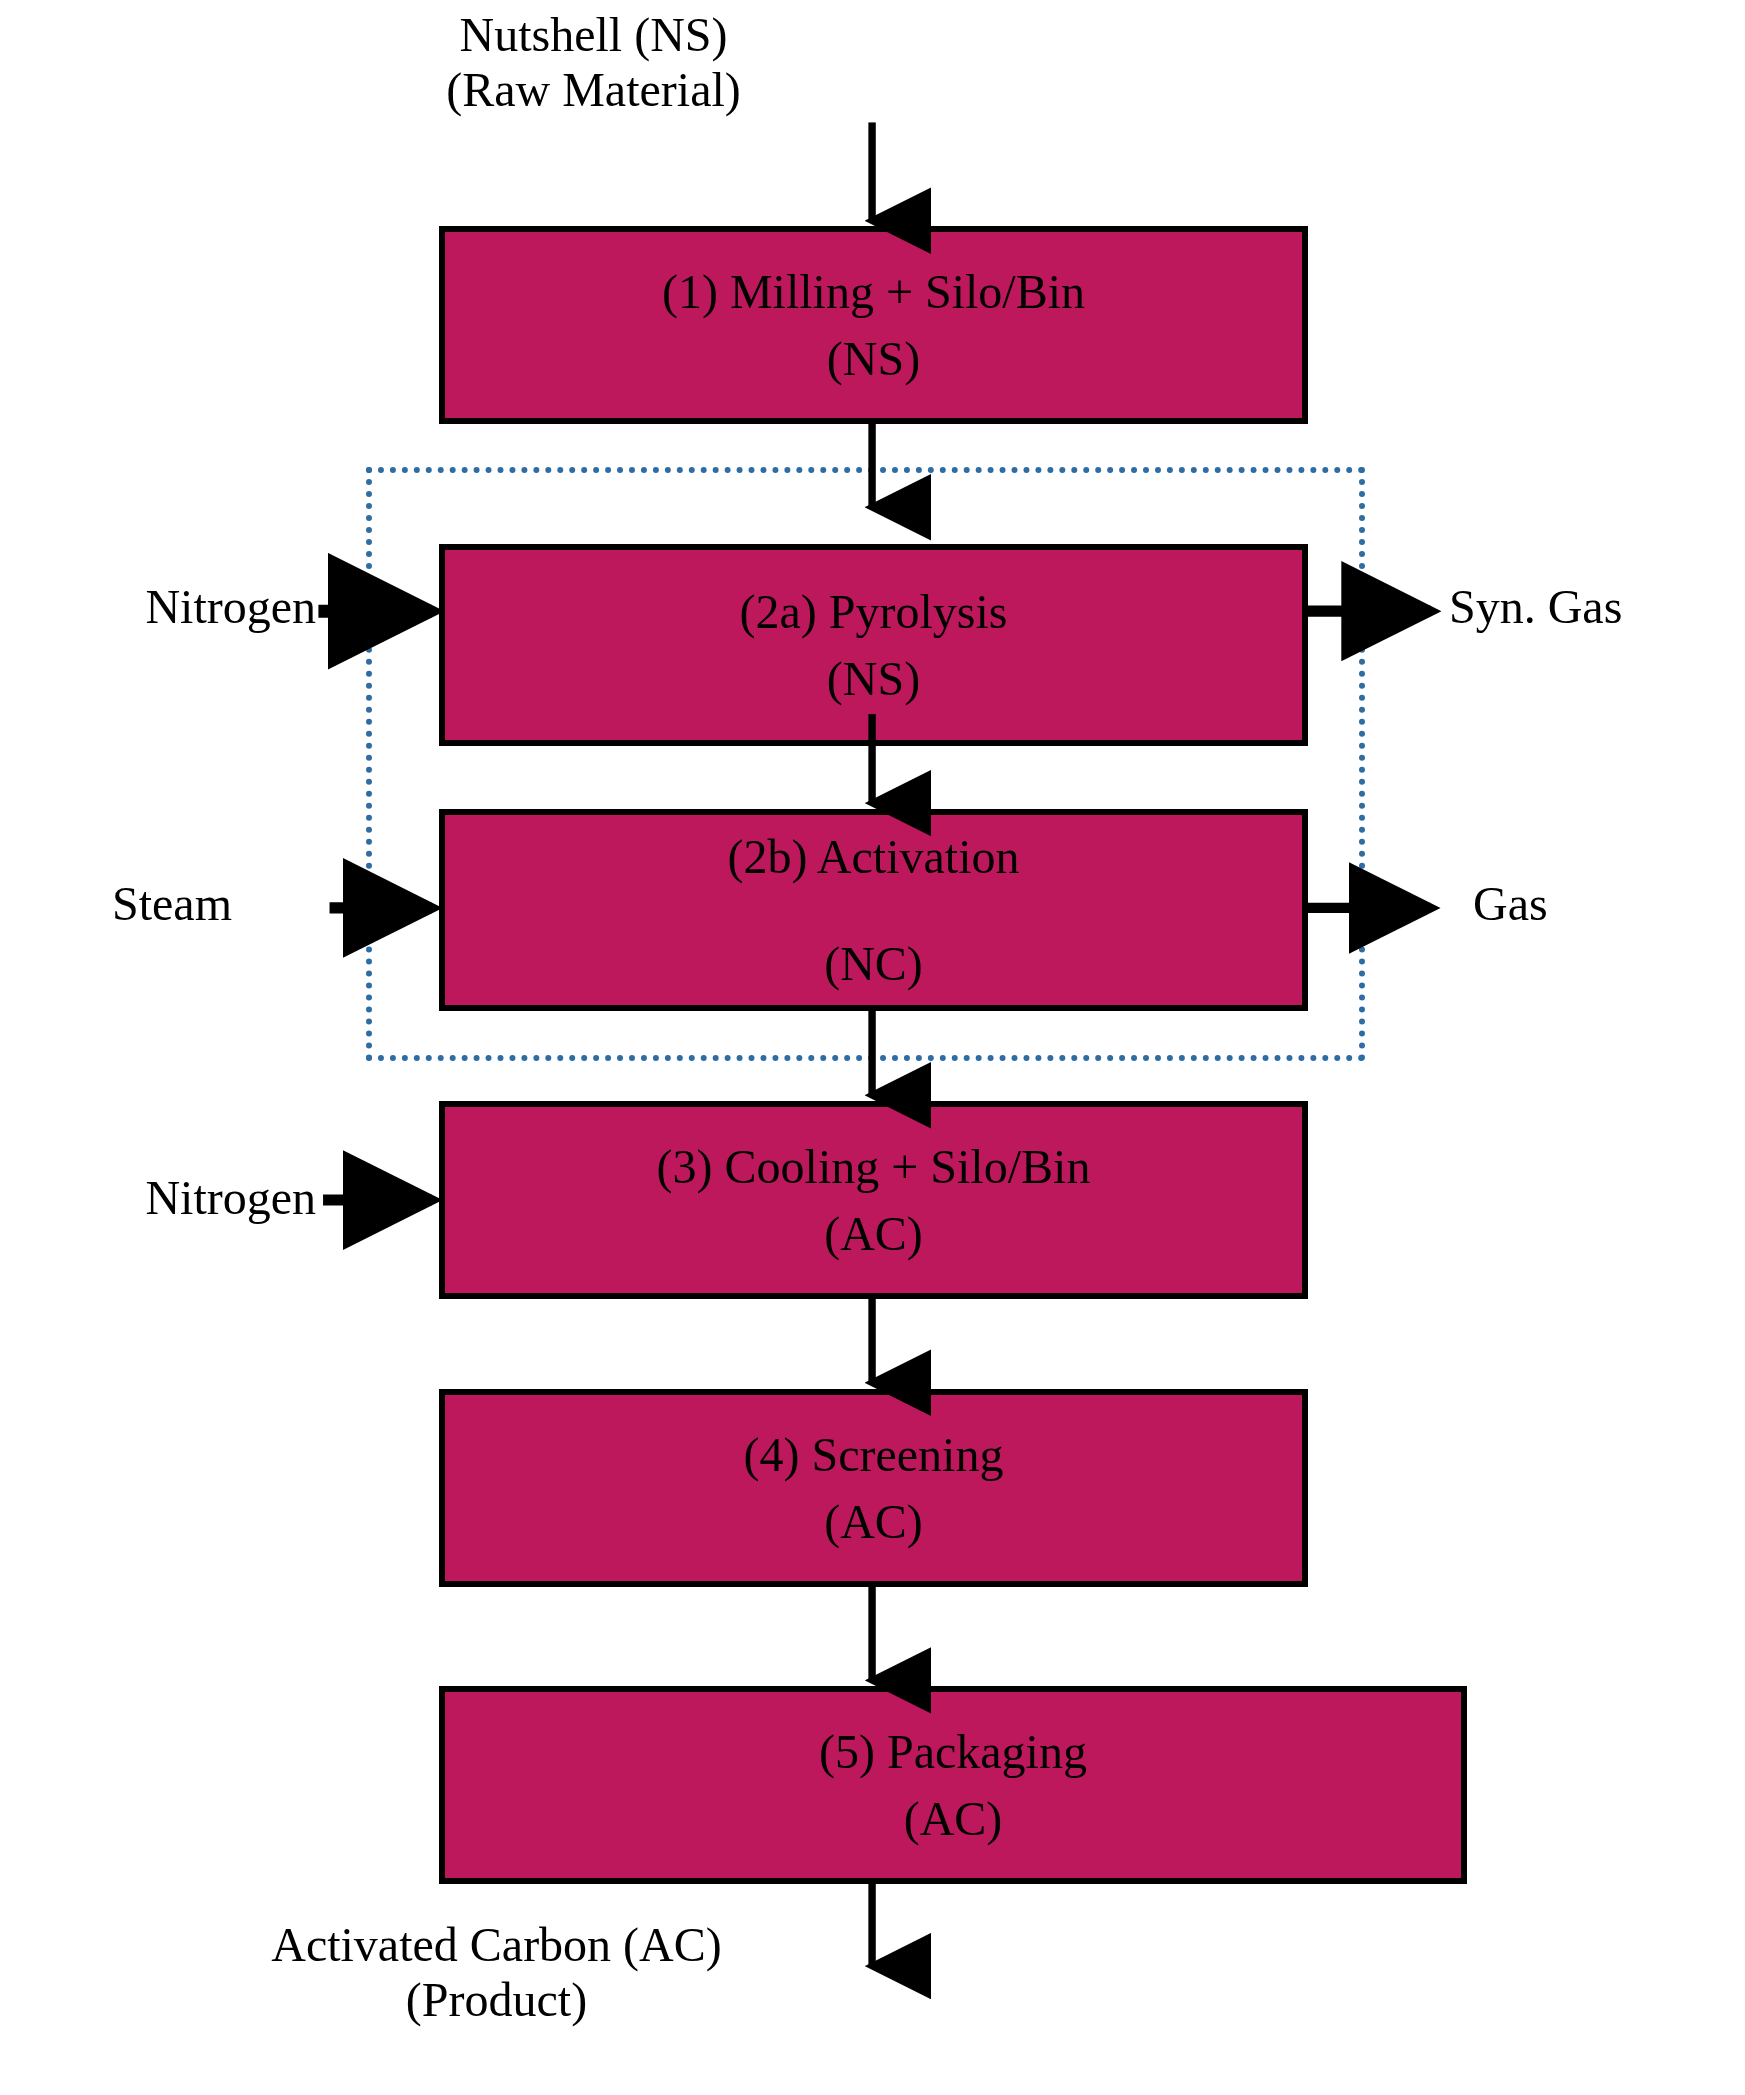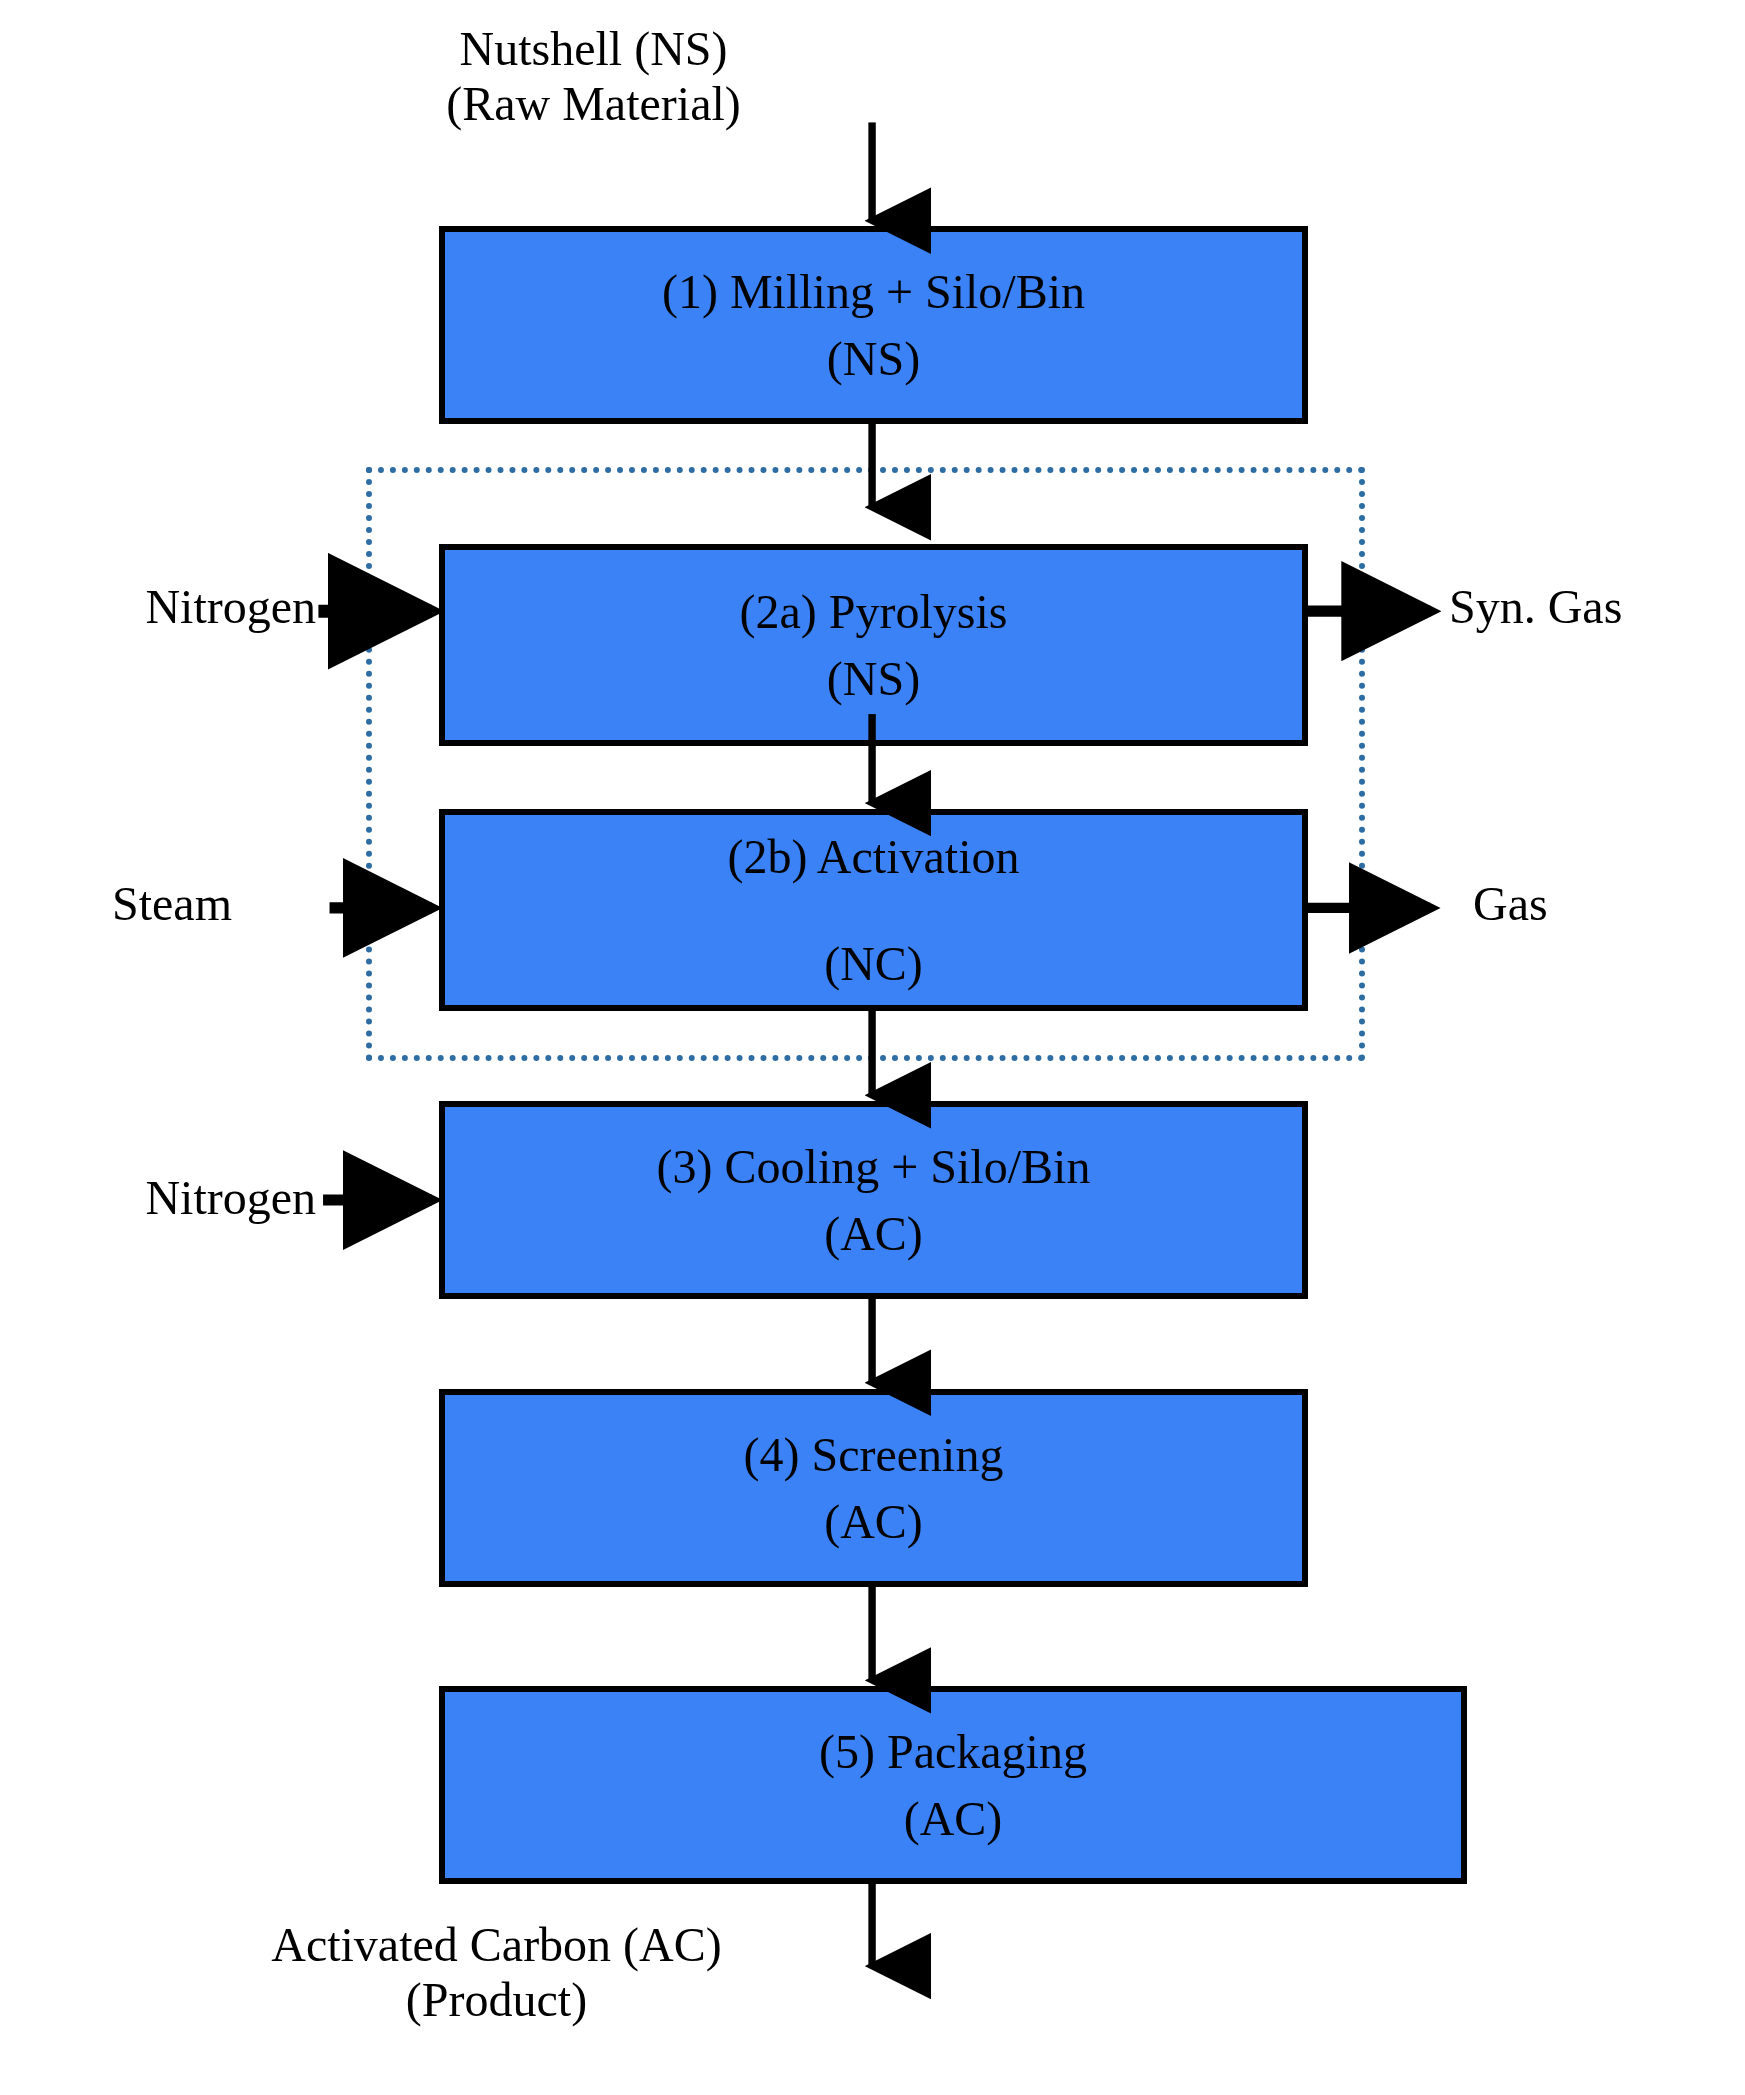--- a/index.html
+++ b/index.html
@@ -15,21 +15,21 @@
     font-family: "Liberation Serif", "DejaVu Serif", serif;
     color: #000000;
     overflow: hidden;
   }
 
   
   .proc-box {
     position: absolute;
     box-sizing: border-box;
     border: 6.5px solid #000000;
-    background: #3b82f6;
+    background: #be185d;
     display: flex;
     flex-direction: column;
     align-items: center;
     justify-content: center;
   }
   .proc-line {
     font-size: 48px;
     line-height: 1.12;
     white-space: nowrap;
     text-align: center;
@@ -64,21 +64,21 @@
     pointer-events: none;
   }
 </style>
 </head>
 <body>
 
 <div id="canvas">
 
   <div class="dotted-frame" style="left:366px; top:467px; width:999px; height:594px;"></div>
 
-  <div class="label" style="left:371px; top:22px; width:445px;">
+  <div class="label" style="left:371px; top:8px; width:445px;">
     <div>Nutshell (NS)</div>
     <div>(Raw Material)</div>
   </div>
 
   <div class="proc-box" style="left:439px; top:226px; width:869px; height:198px;">
     <div class="proc-line">(1) Milling  + Silo/Bin</div>
     <div class="proc-line second">(NS)</div>
   </div>
 
   <div class="proc-box" style="left:439px; top:512px; width:869px; height:202px;margin-top:32px;">

